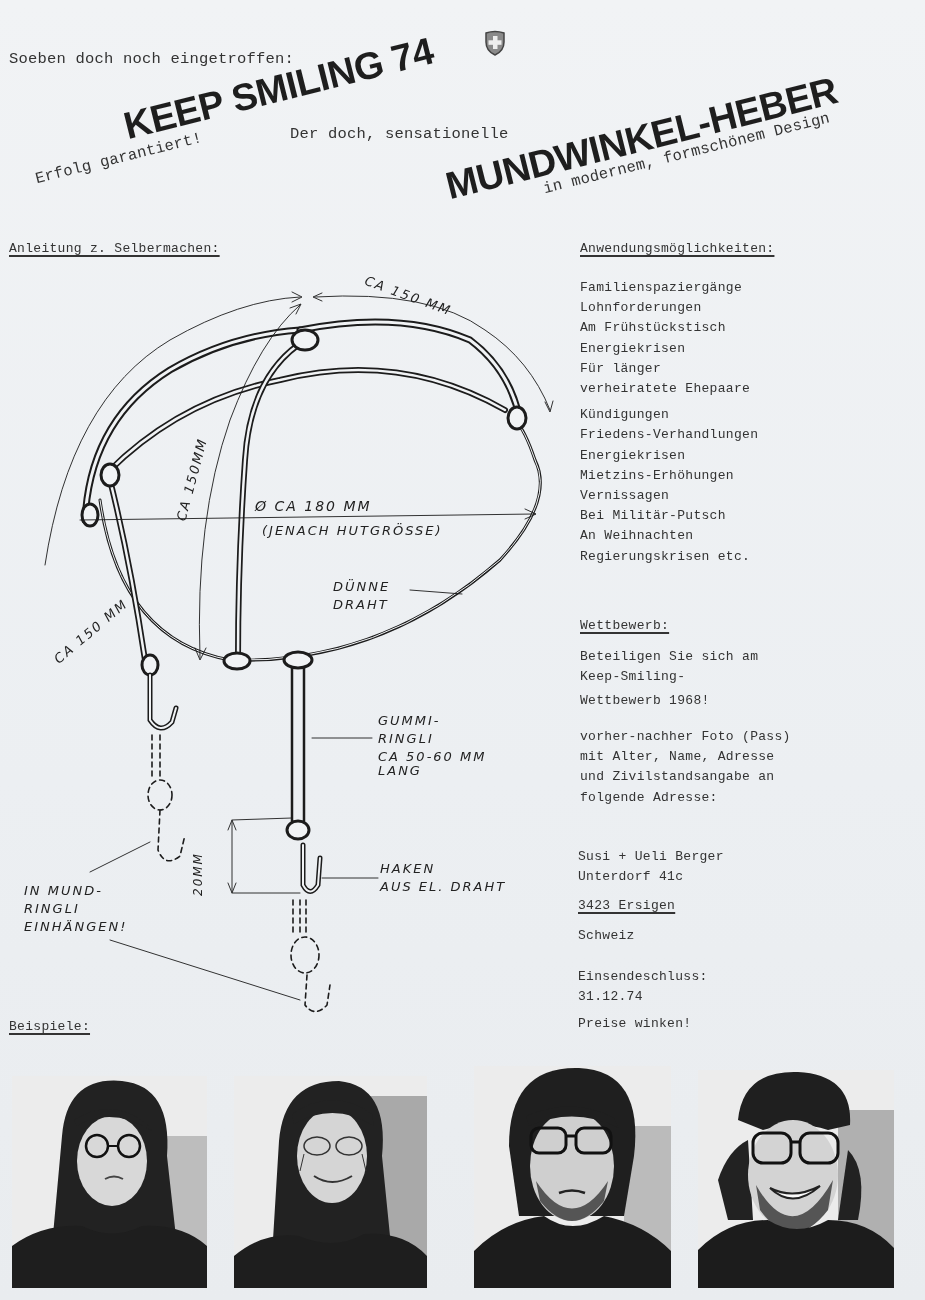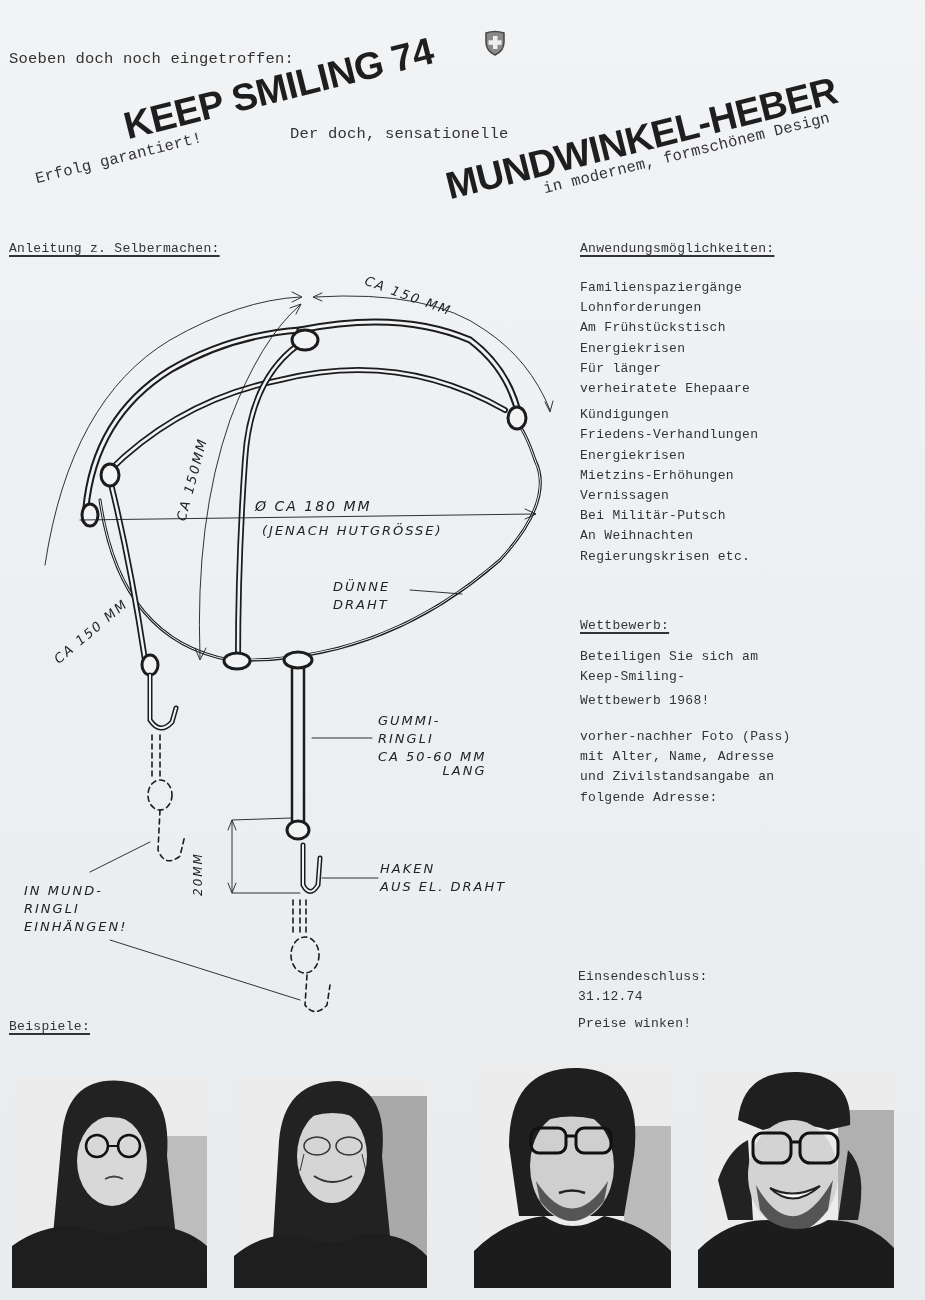--- a/index.html
+++ b/index.html
@@ -141,21 +141,21 @@
 
     <div class="abs hand" style="left:333px; top:318px;">
       <div>DÜNNE</div>
       <div>DRAHT</div>
     </div>
 
     <div class="abs hand" style="left:378px; top:452px;font-style:italic;">
       <div>GUMMI-</div>
       <div>RINGLI</div>
       <div>CA 50-60 MM</div>
-      <div style="margin-top:-4px;text-align:right;">LANG</div>
+      <div style="margin-top:-4px;">LANG</div>
     </div>
 
     <div class="abs hand" style="left:207px; top:618px; transform: rotate(-90deg); transform-origin:left bottom; font-size:12px;">20MM</div>
 
     <div class="abs hand" style="left:380px; top:600px;">
       <div>HAKEN</div>
       <div>AUS EL. DRAHT</div>
     </div>
 
     <div class="abs hand" style="left:24px; top:622px;">
@@ -188,20 +188,26 @@
     <div>Beteiligen Sie sich am</div>
     <div>Keep-Smiling-</div>
     <div style="margin-top:4px;">Wettbewerb 1968!</div>
   </div>
   <div class="abs tw tw-md list" style="left:580px; top:727px;">
     <div>vorher-nachher Foto (Pass)</div>
     <div>mit Alter, Name, Adresse</div>
     <div>und Zivilstandsangabe an</div>
     <div>folgende Adresse:</div>
   </div>
+  <div class="abs tw tw-md list" style="left:578px; top:847px;">
+    <div>Susi + Ueli Berger</div>
+    <div>Unterdorf 41c</div>
+    <div class="u" style="margin-top:9px;">3423 Ersigen</div>
+    <div style="margin-top:9px;">Schweiz</div>
+  </div>
   <div class="abs tw tw-md list" style="left:578px; top:967px;">
     <div>Einsendeschluss:</div>
     <div>31.12.74</div>
   </div>
   <div class="abs tw tw-md" style="left:578px; top:1016px;">Preise winken!</div>
 
   <div class="abs tw tw-md u" style="left:9px; top:1019px;">Beispiele:</div>
 
   <div class="photo" style="left:12px; top:1076px; width:195px; height:212px;">
     <svg width="195" height="212" viewBox="0 0 195 212">

